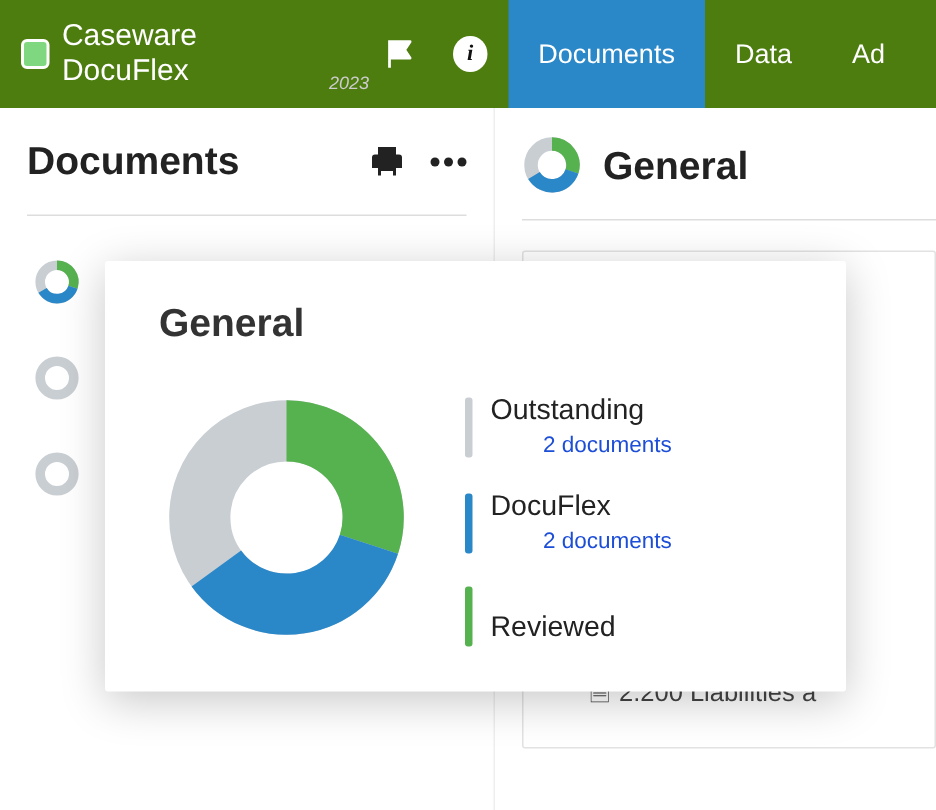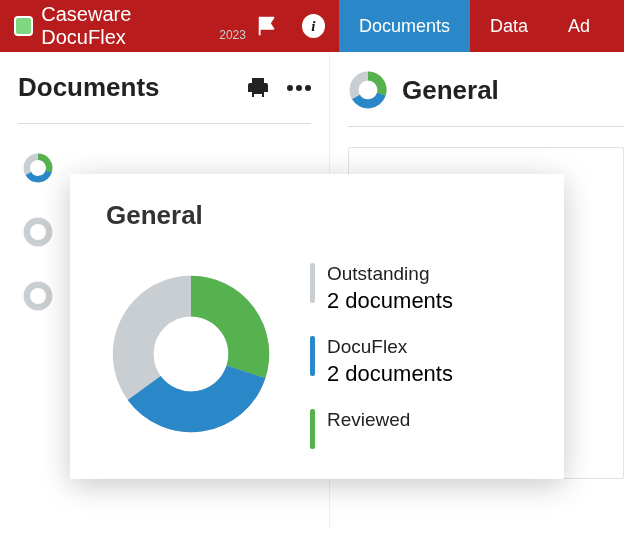--- a/index.html
+++ b/index.html
@@ -1,20 +1,20 @@
 <!DOCTYPE html>
 <html><head>
 <meta charset="utf-8">
 <style>
   * { box-sizing: border-box; margin: 0; padding: 0; }
   html, body { width: 624px; height: 540px; overflow: hidden; font-family: -apple-system, BlinkMacSystemFont, "Segoe UI", Arial, sans-serif; background: #fff; }
-  .topbar { height: 52px; background: #b91c1c; color: #fff; display: flex; align-items: center; padding: 0 14px; }
+  .topbar { height: 72px; background: #4d7c0f; color: #fff; display: flex; align-items: center; padding: 0 14px; }
   .brand-logo { width: 20px; height: 20px; border: 2px solid #fff; border-radius: 4px; background: #7fd87f; margin-right: 8px; }
   .brand-text { font-size: 20px; font-weight: 400; }
-  .brand-year { font-size: 12px; color: #ccc; margin-left: 6px; align-self: flex-end; margin-bottom: 10px; }
+  .brand-year { font-size: 12px; color: #ccc; margin-left: 6px; align-self: flex-end; margin-bottom: 10px; font-style: italic; }
   .topbar-spacer { flex: 1; }
   .flag-icon { width: 22px; height: 22px; margin: 0 10px; display:flex; align-items:center; cursor:pointer; }
   .info-icon { width: 24px; height: 24px; border-radius: 50%; background: #fff; color: #111; display:flex; align-items:center; justify-content:center; font-family: Georgia, serif; font-style: italic; font-weight: bold; margin: 0 14px; cursor:pointer; font-size:15px;}
   .nav-tabs { display: flex; height: 100%; }
   .nav-tab { padding: 0 20px; display:flex; align-items:center; font-size: 18px; cursor:pointer; }
   .nav-tab.active { background: #2a88c9; }
   .body { display: flex; height: calc(540px - 64px); }
   .sidebar { width: 330px; padding: 20px 18px; position: relative; border-right: 1px solid #eee;}
   .sidebar-header { display:flex; align-items:center; justify-content: space-between; margin-bottom: 20px; }
   .sidebar-title { font-size: 26px; font-weight: 700; color: #222; }
@@ -43,24 +43,24 @@
     background: #fff;
     box-shadow: 0 6px 30px rgba(0,0,0,0.22);
     border-radius: 2px;
     padding: 26px 30px 30px 36px;
     z-index: 10;
   }
   .pop-title { font-size: 26px; font-weight: 700; color:#333; margin-bottom: 28px;}
   .pop-body { display:flex; align-items:center; gap: 34px;}
   .pop-donut { width: 170px; height: 170px; flex-shrink:0;}
   .legend { display:flex; flex-direction:column; gap: 22px; padding-top: 4px;}
-  .legend-row { display:flex; align-items:flex-start; gap: 12px; }
+  .legend-row { display:flex; align-items:flex-end; gap: 12px; }
   .legend-bar { width: 5px; height: 40px; border-radius: 2px; flex-shrink:0;}
   .legend-label { font-size: 19px; color:#222; line-height:1.2;}
-  .legend-sub { font-size: 22px; color:#000000; margin-top:2px;}
+  .legend-sub { font-size: 15px; color:#1d4ed8; margin-top:2px;margin-left:35px;}
 </style>
 </head>
 <body>
 
 <div class="topbar">
   <div class="brand-logo"></div>
   <div class="brand-text">Caseware DocuFlex</div>
   <div class="brand-year">2023</div>
   <div class="topbar-spacer"></div>
   <div class="flag-icon">

